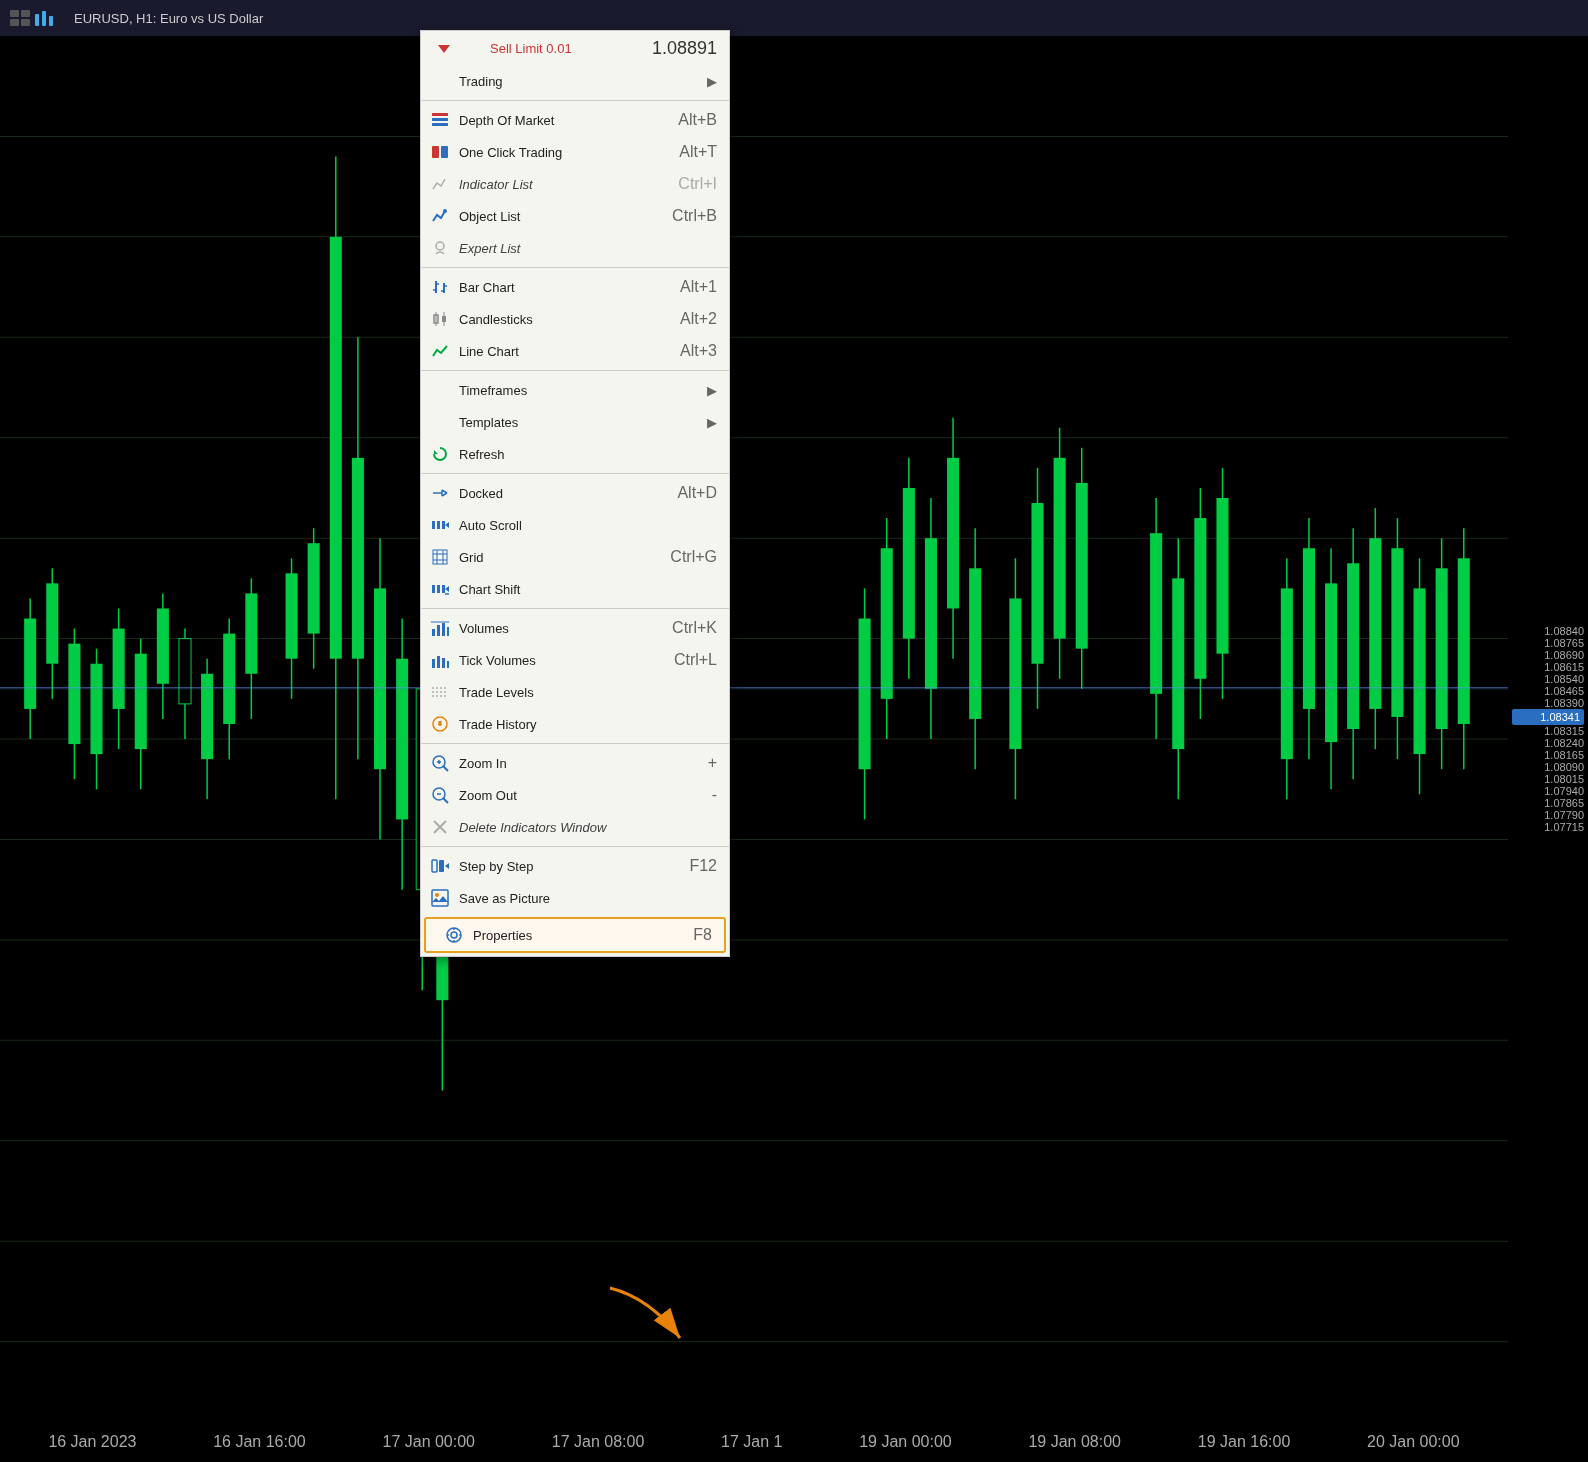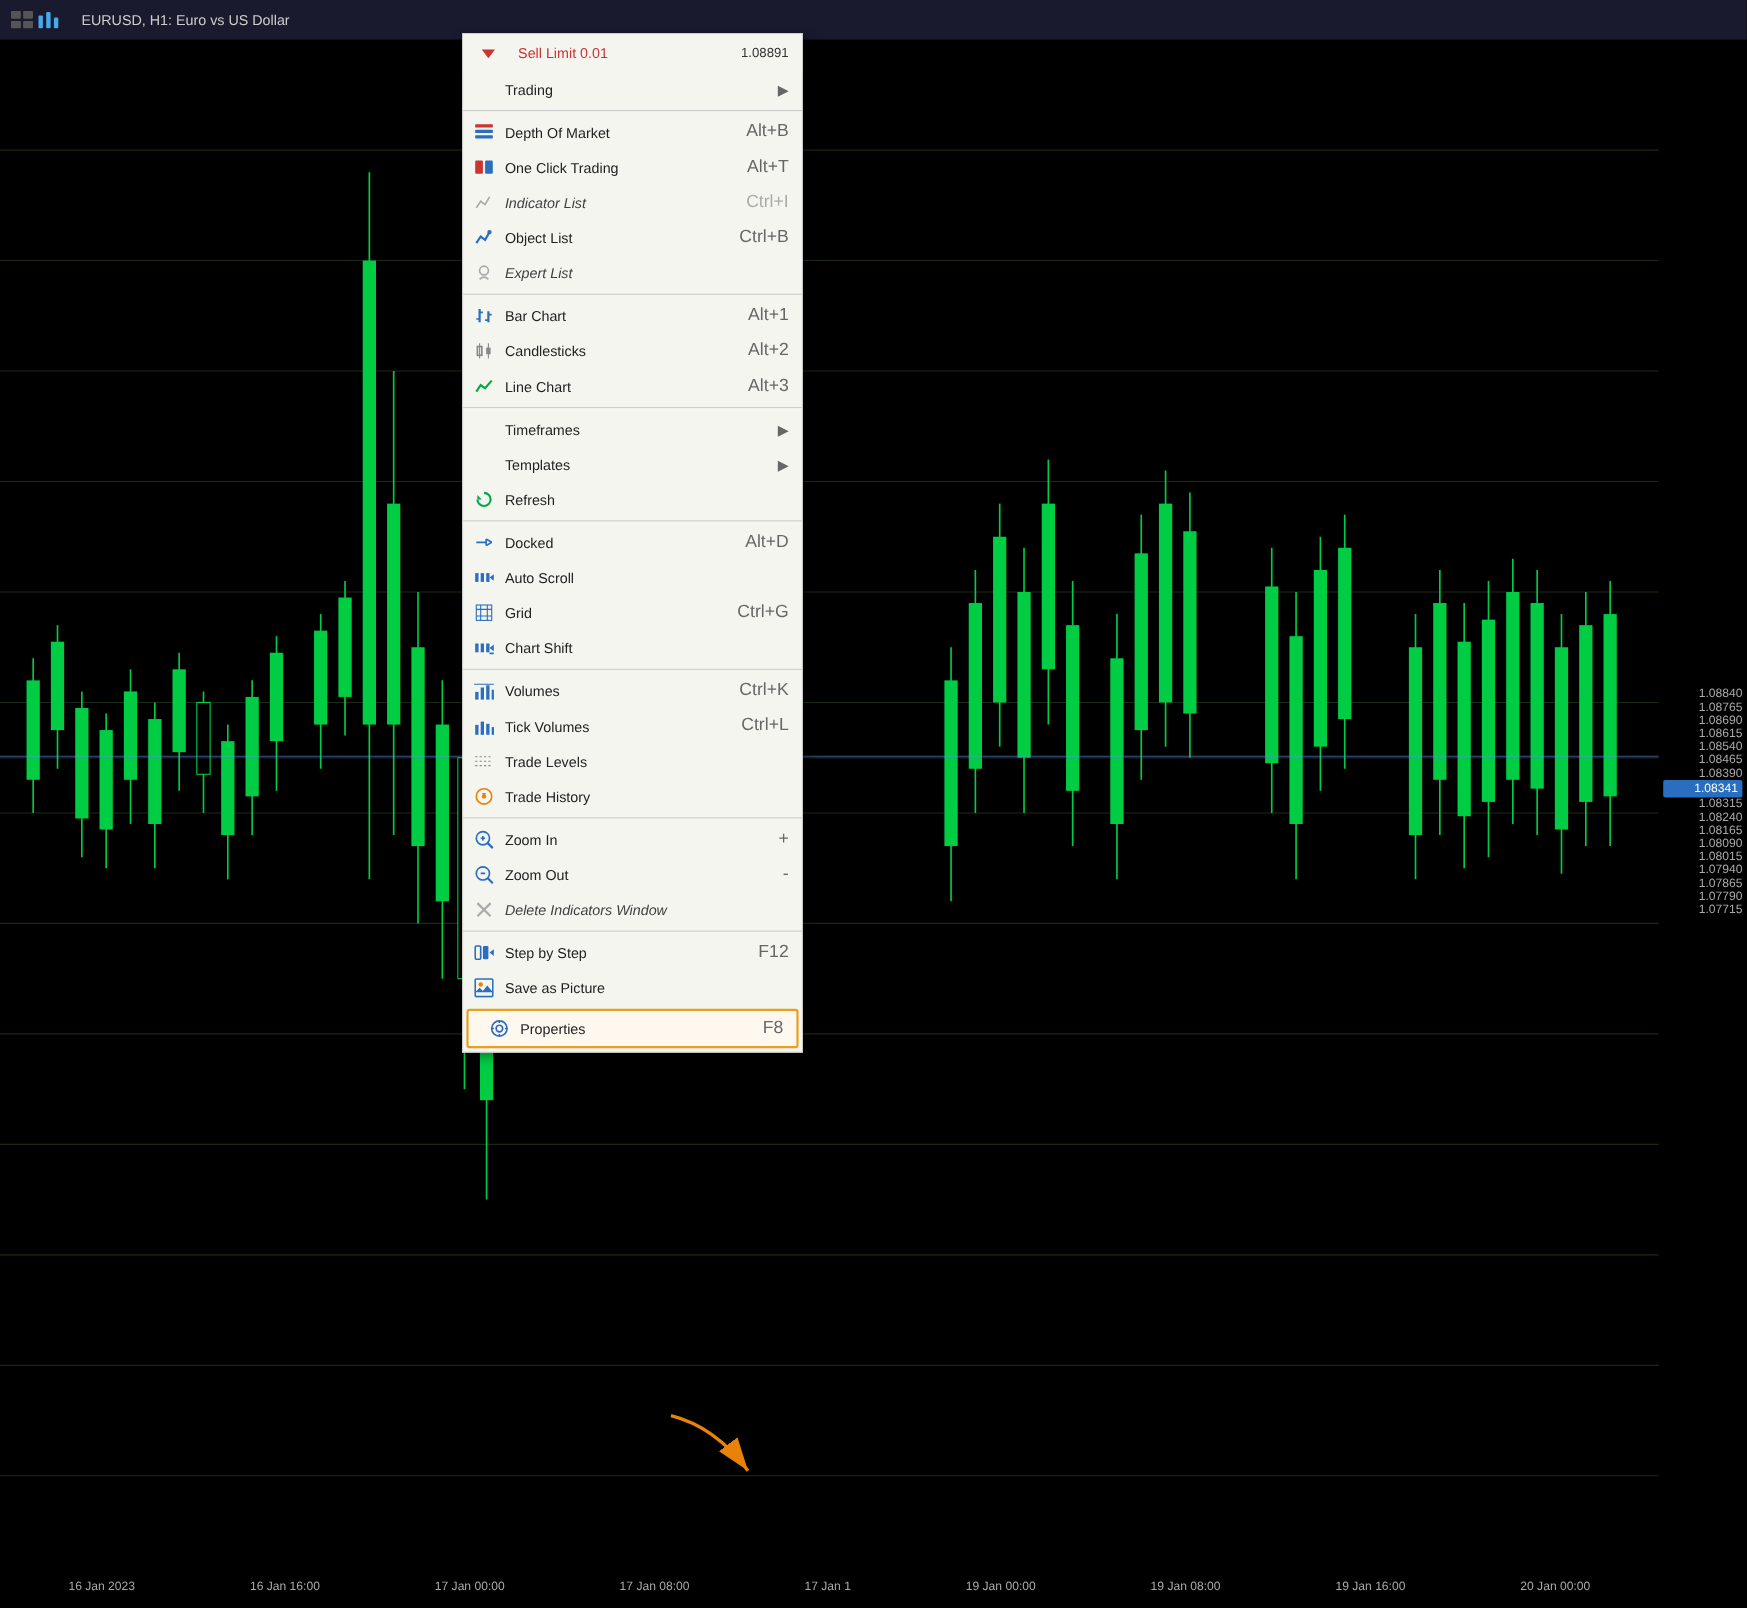--- a/index.html
+++ b/index.html
@@ -68,21 +68,21 @@
       width: calc(100% - 80px);
       height: 40px;
       display: flex;
       align-items: center;
       justify-content: space-around;
       padding: 0 10px;
       z-index: 5;
     }
     .time-label {
       color: #aaa;
-      font-size: 11px;
+      font-size: 16px;
     }
 
     
     #candles-area {
       position: absolute;
       top: 36px;
       left: 0;
       width: calc(100% - 80px);
       height: calc(100% - 36px - 40px);
     }
@@ -172,24 +172,25 @@
       display: flex;
       align-items: center;
       padding: 6px 12px;
       background: #f5f5f0;
       gap: 8px;
     }
     .sell-limit-label {
       color: #cc3333;
       font-weight: 500;
       font-size: 13px;
+      margin-left: 19px;
     }
     .sell-limit-price {
       color: #333;
-      font-size: 12px;
+      font-size: 18px;
       margin-left: auto;
     }
 
     
     #chart-svg {
       width: 100%;
       height: 100%;
     }
 
     

